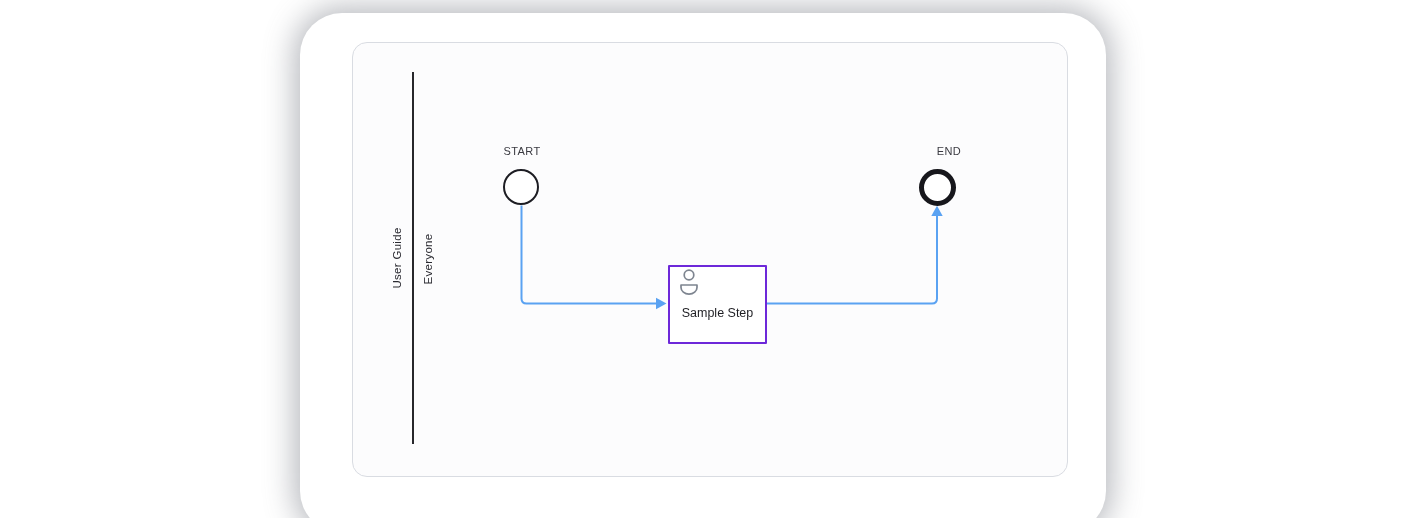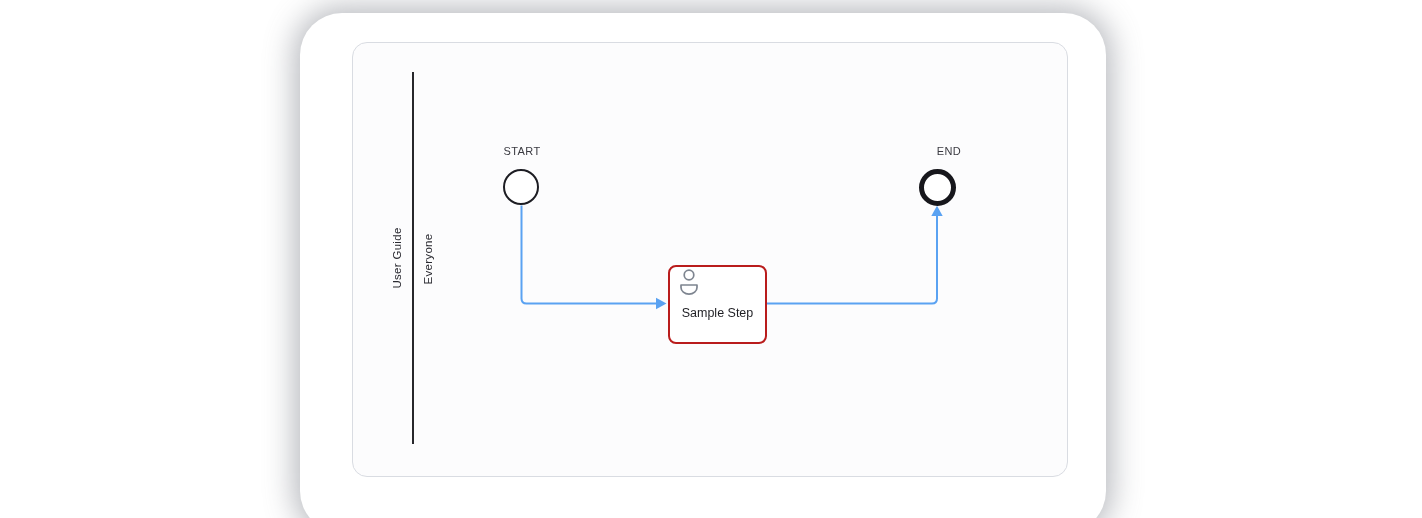--- a/index.html
+++ b/index.html
@@ -97,22 +97,22 @@
     border: 5px solid #17171c;
   }
   
   .task {
     position: absolute;
     left: 315px;
     top: 222px;
     width: 95px;
     height: 75px;
     background: #ffffff;
-    border: 2px solid #b91c1c;
-    border-radius: 8px;
+    border: 2px solid #6d28d9;
+    border-radius: 1px;
     box-sizing: content-box;
   }
   .task-icon {
     position: absolute;
     left: 9px;
     top: 2px;
   }
   .task-label {
     position: absolute;
     left: 0;

